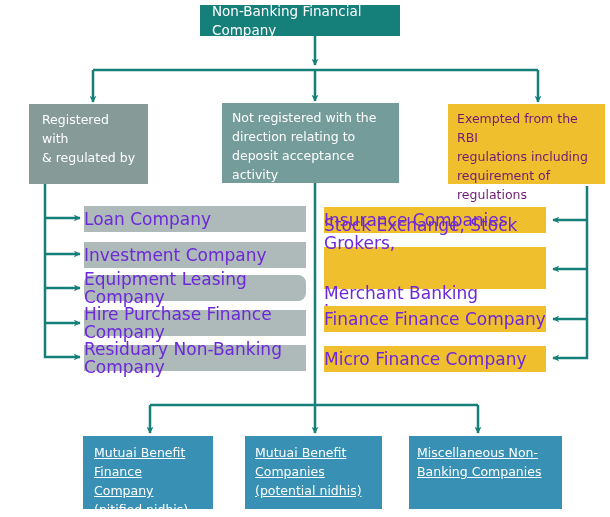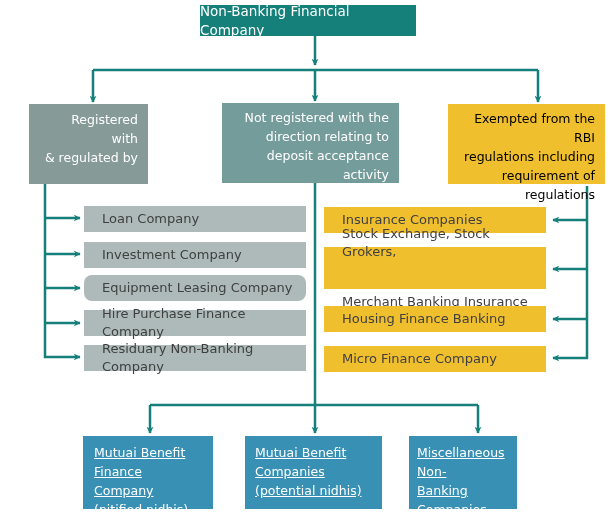--- a/index.html
+++ b/index.html
@@ -1,33 +1,33 @@
 <!DOCTYPE html>
 <html><head>
 <meta charset="utf-8">
 <style>
   html, body { margin: 0; padding: 0; background: #ffffff; }
   body { width: 610px; height: 517px; position: relative; overflow: hidden;
          font-family: "DejaVu Sans", "Liberation Sans", sans-serif; }
   .box { position: absolute; box-sizing: border-box; color: #ffffff;
          font-size: 12.5px; line-height: 19px; }
-  .top { left: 200px; top: 5px; width: 216px; height: 31px; background: #157f79;
-         font-size: 13.5px; display: flex; align-items: center; justify-content: center; }
-  .cat { top: 104px; height: 80px; padding: 6px 10px 16px 12px; text-align: right; }
+  .top { left: 200px; top: 5px; width: 200px; height: 31px; background: #157f79;
+         font-size: 13.5px; display: flex; align-items: center; justify-content: center; padding-left: 12px; }
+  .cat { top: 104px; height: 80px; padding: 6px 10px 16px 12px; }
   .cat-reg { left: 29px; width: 119px; background: #869a98; padding-left: 13px; }
   .cat-dep { left: 222px; width: 177px; background: #749c9b; padding-left: 10px; top: 103px; height: 80px; padding-top: 5px; }
-  .cat-ex { left: 448px; width: 157px; background: #f0bf2e; color: #000000; padding-left: 9px; padding-top: 5px; }
-  .item { position: absolute; box-sizing: border-box; font-size: 13px; line-height: 18px;
-          display: flex; align-items: center; padding-left: 18px; color: #404040; }
+  .cat-ex { left: 448px; width: 157px; background: #f0bf2e; color: #701a75; padding-left: 9px; padding-top: 5px; }
+  .item { position: absolute; box-sizing: border-box; font-size: 17px; line-height: 18px;
+          display: flex; align-items: center; padding-left: 0; color: #6d28d9; }
   .gray { left: 84px; width: 222px; height: 26px; background: #adbab9; }
   .yellow { left: 324px; width: 222px; background: #f0bf2e; }
   .nidhi { top: 436px; height: 73px; background: #3891b4; padding: 7px 8px 0 11px; text-decoration: underline; }
   .n1 { left: 83px; width: 130px; }
   .n2 { left: 245px; width: 137px; padding-left: 10px; }
-  .n3 { left: 409px; width: 108px; padding-left: 8px; }
+  .n3 { left: 409px; width: 153px; padding-left: 8px; }
   svg.lines { position: absolute; left: 0; top: 0; }
 </style>
 </head>
 <body>
 
 <svg class="lines" width="610" height="517">
   <defs>
     <marker id="ah" viewBox="0 0 10 10" refX="9" refY="5" markerWidth="7" markerHeight="7" orient="auto-start-reverse" markerUnits="userSpaceOnUse">
       <path d="M0,0 L10,5 L0,10 L3,5 Z" fill="#157f79"></path>
     </marker>
@@ -99,21 +99,21 @@
 </div>
 
 <div class="item yellow" style="top:207px; height:26px;">
   <span>Insurance Companies</span>
 </div>
 <div class="item yellow" style="top:247px; height:42px; flex-direction:column; align-items:flex-start; justify-content:center;gap:32px;">
   <span>Stock Exchange, Stock Grokers,</span>
   <span>Merchant Banking Insurance</span>
 </div>
 <div class="item yellow" style="top:306px; height:26px;">
-  <span>Housing Finance Banking</span>
+  <span>Finance Finance Company</span>
 </div>
 <div class="item yellow" style="top:346px; height:26px;">
   <span>Micro Finance Company</span>
 </div>
 
 <div class="box nidhi n1">
   <div>Mutuai Benefit</div>
   <div>Finance Company</div>
   <div>(nitified nidhis)</div>
 </div>

